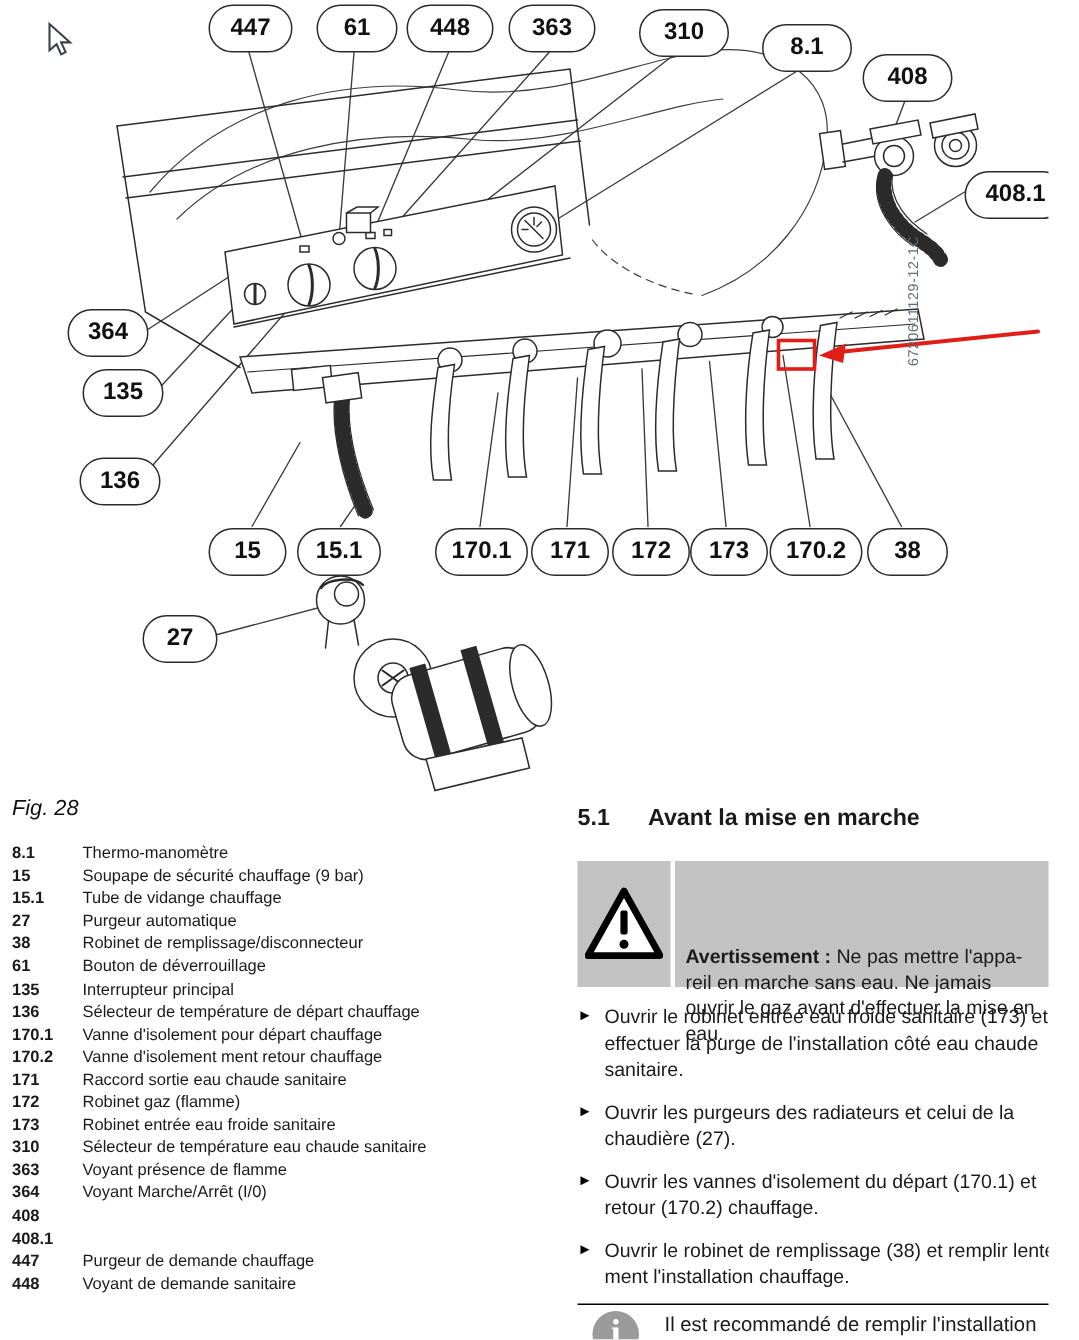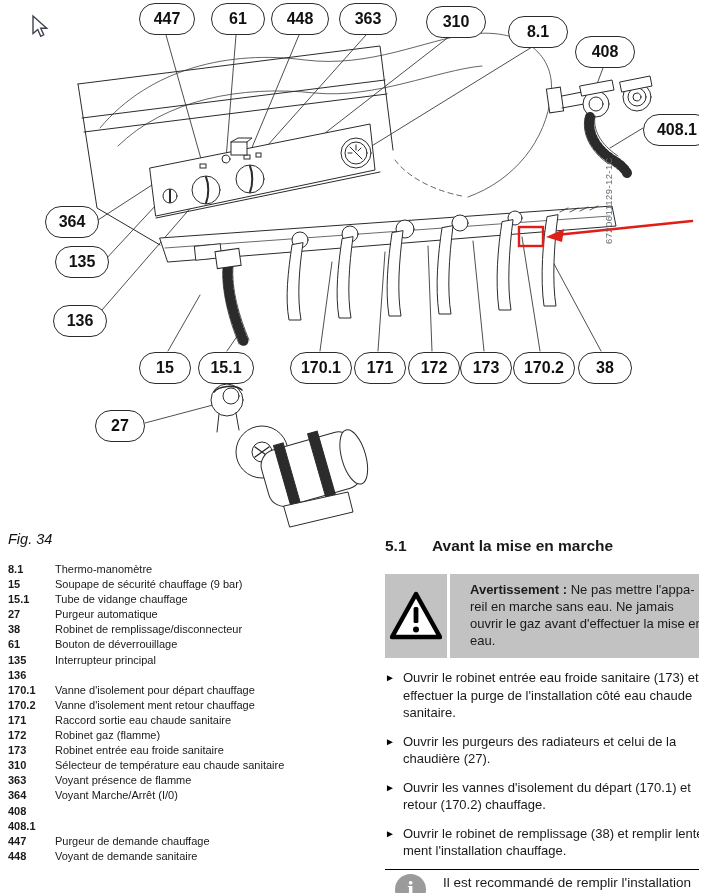--- a/index.html
+++ b/index.html
@@ -26,21 +26,21 @@
   .legend-num{width:47px;font-weight:bold;flex:none;}
   .legend-text{flex:1;}
   
   .right-col{position:absolute;left:385px;top:536px;width:370px;}
   .section-head{display:flex;font-weight:bold;font-size:15.5px;line-height:19px;}
   .section-num{width:47px;flex:none;}
   .warning-box{
     margin-top:19px;background:#c2c2c2;height:84px;display:flex;align-items:stretch;
   }
   .warn-icon-cell{width:62px;flex:none;display:flex;align-items:center;justify-content:center;border-right:3px solid #fff;}
-  .warn-text{padding:7px 4px 0 20px;font-size:13px;line-height:17px;}
+  .warn-text{padding:7px 4px 0 7px;font-size:13px;line-height:17px;margin-top:48px;}
   .warn-rest{white-space:pre-line;}
   .bullets{margin-top:7px;}
   .bullet{display:flex;margin-top:11px;font-size:13px;line-height:17.5px;}
   .bullet-marker{width:18px;flex:none;font-size:10px;line-height:17.5px;color:#000;}
   .bullet-text{white-space:pre-line;width:352px;}
   .note-rule{margin-top:9px;border-top:1.2px solid #000;width:334px;}
   .note{display:flex;margin-top:4px;}
   .note-icon{
     width:31px;height:31px;border-radius:50%;background:#9b9b9b;flex:none;
     margin-left:10px;display:flex;align-items:center;justify-content:center;
@@ -208,21 +208,21 @@
     <div class="bubble" style="left:198px;top:352px;width:56px;height:32px">15.1</div>
     <div class="bubble" style="left:290px;top:352px;width:62px;height:32px">170.1</div>
     <div class="bubble" style="left:354px;top:352px;width:52px;height:32px">171</div>
     <div class="bubble" style="left:408px;top:352px;width:52px;height:32px">172</div>
     <div class="bubble" style="left:460px;top:352px;width:52px;height:32px">173</div>
     <div class="bubble" style="left:513px;top:352px;width:62px;height:32px">170.2</div>
     <div class="bubble" style="left:578px;top:352px;width:54px;height:32px">38</div>
     <div class="bubble" style="left:95px;top:410px;width:50px;height:32px">27</div>
   </div>
 
-  <div class="fig-caption">Fig. 34</div>
+  <div class="fig-caption">Fig. 28</div>
 
   <div class="legend">
     <div class="legend-row">
         <span class="legend-num">8.1</span>
         <span class="legend-text">Thermo-manomètre</span>
       </div>
     <div class="legend-row">
         <span class="legend-num">15</span>
         <span class="legend-text">Soupape de sécurité chauffage (9 bar)</span>
       </div>
@@ -241,20 +241,21 @@
     <div class="legend-row">
         <span class="legend-num">61</span>
         <span class="legend-text">Bouton de déverrouillage</span>
       </div>
     <div class="legend-row">
         <span class="legend-num">135</span>
         <span class="legend-text">Interrupteur principal</span>
       </div>
     <div class="legend-row">
         <span class="legend-num">136</span>
+        <span class="legend-text">Sélecteur de température de départ chauffage</span>
       </div>
     <div class="legend-row">
         <span class="legend-num">170.1</span>
         <span class="legend-text">Vanne d'isolement pour départ chauffage</span>
       </div>
     <div class="legend-row">
         <span class="legend-num">170.2</span>
         <span class="legend-text">Vanne d'isolement ment retour chauffage</span>
       </div>
     <div class="legend-row">

